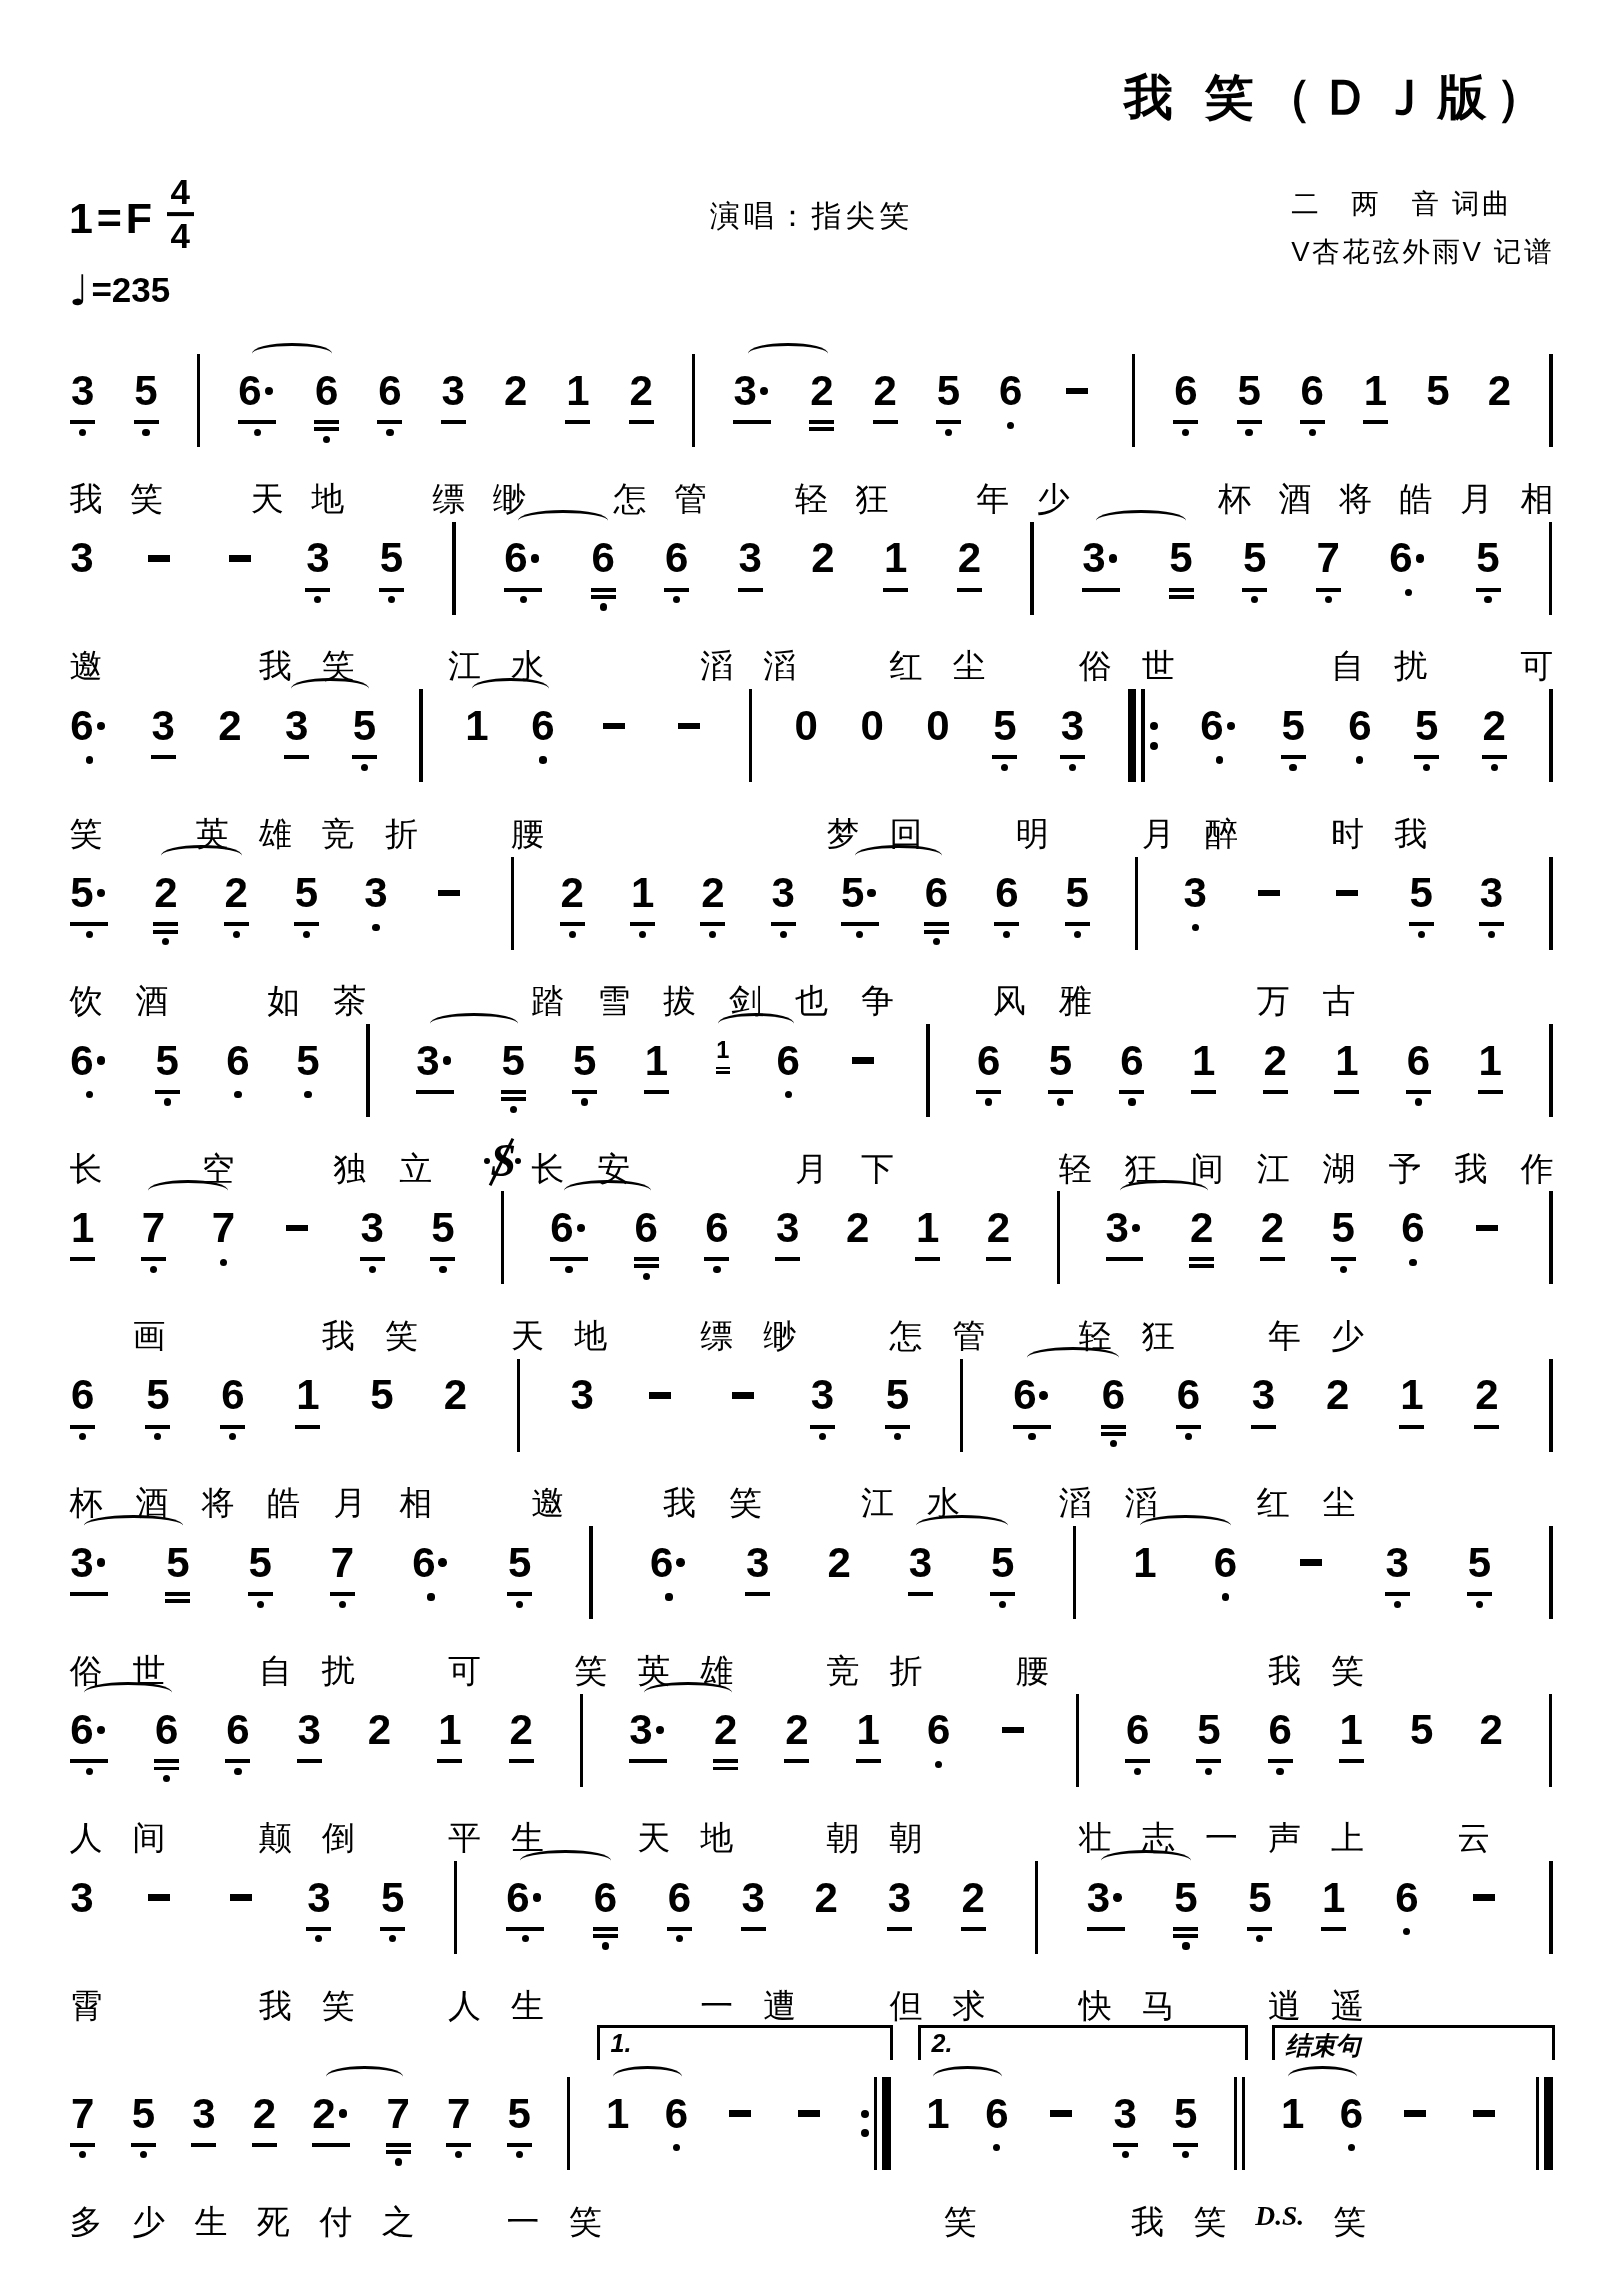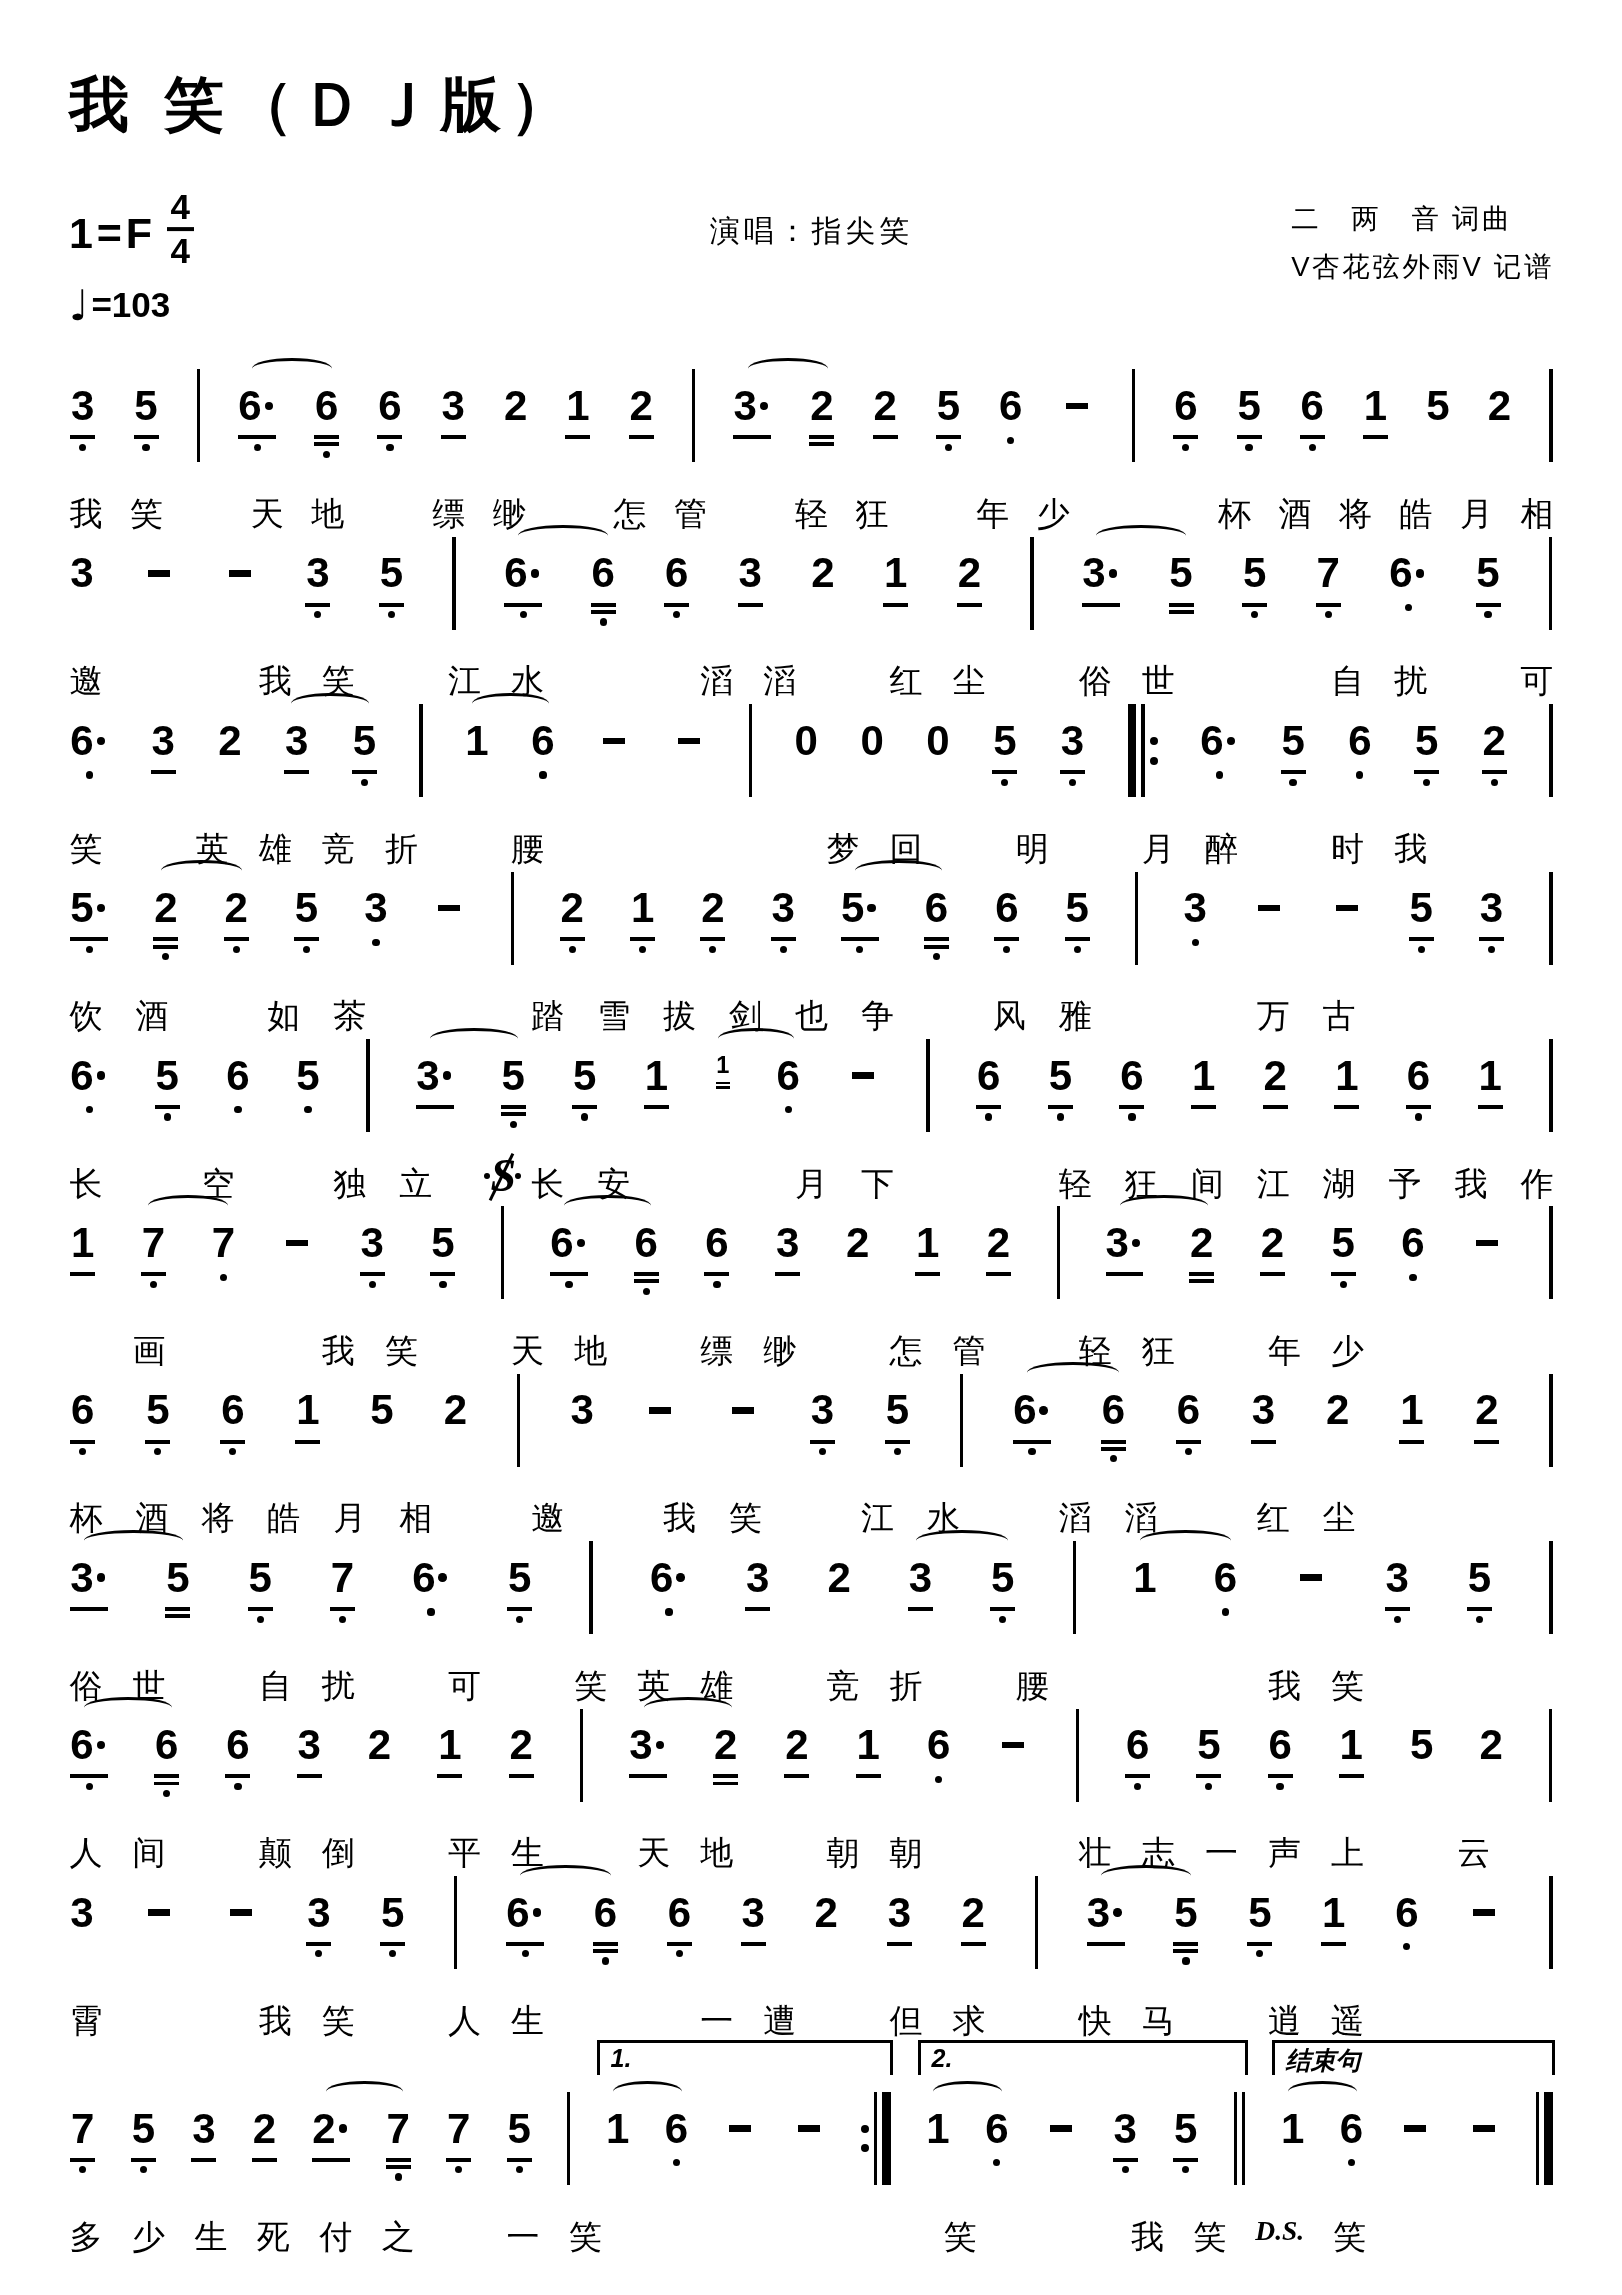--- a/index.html
+++ b/index.html
@@ -1,20 +1,20 @@
 <!DOCTYPE html>
 <html style="font-size:10.5px"><head>
 <meta charset="utf-8">
 <style>
   * { margin:0; padding:0; box-sizing:border-box; }
   html,body { width:1623px; background:#ffffff; color:#000; font-family:"Liberation Sans", sans-serif; }
   body { min-height:2295px; padding:39px 69px 26px; }
 
   
-  .title { text-align:left; font-size:60px; font-weight:bold; letter-spacing:9.2px; margin-top:26px; }
+  .title { text-align:right; font-size:49px; font-weight:bold; letter-spacing:9.2px; margin-top:26px; }
   .meta { display:grid; grid-template-columns:1fr auto 1fr; margin-top:46px; align-items:start; }
   .keyblock { justify-self:start; }
   .keyrow { display:flex; align-items:center; font-size:43px; font-weight:bold; }
   .keyrow .eq { margin:0 3.9px; }
   .frac { display:inline-flex; flex-direction:column; align-items:center; margin-left:14.4px; transform:translateY(-3.9px); }
   .frac .fv { font-size:35px; font-weight:bold; line-height:38px; }
   .frac .fl { width:27.5px; height:3.9px; background:#000; margin:1.3px 0; }
   .temporow { display:flex; align-items:center; font-size:35px; font-weight:bold; margin-top:6.5px; }
   .temporow .tnote { font-family:"DejaVu Sans","Liberation Sans",sans-serif; font-size:42px; margin-right:2.6px; }
   .singer { justify-self:center; margin-top:19px; font-size:30px; letter-spacing:3.9px; }
@@ -77,21 +77,21 @@
         <span class="eq">=</span>
         <span>F</span>
       <span class="frac">
         <span class="fv">4</span>
         <span class="fl"></span>
         <span class="fv">4</span>
       </span>
     </div>
     <div class="temporow">
       <span class="tnote">♩</span>
-        <span>=103</span>
+        <span>=235</span>
     </div>
   </div>
   <div class="singer">演唱：指尖笑</div>
   <div class="credits">
     <div>二　两　音  词曲</div>
     <div>V杏花弦外雨V  记谱</div>
   </div>
 </div>
 
 <div class="sheet" id="sheet">

